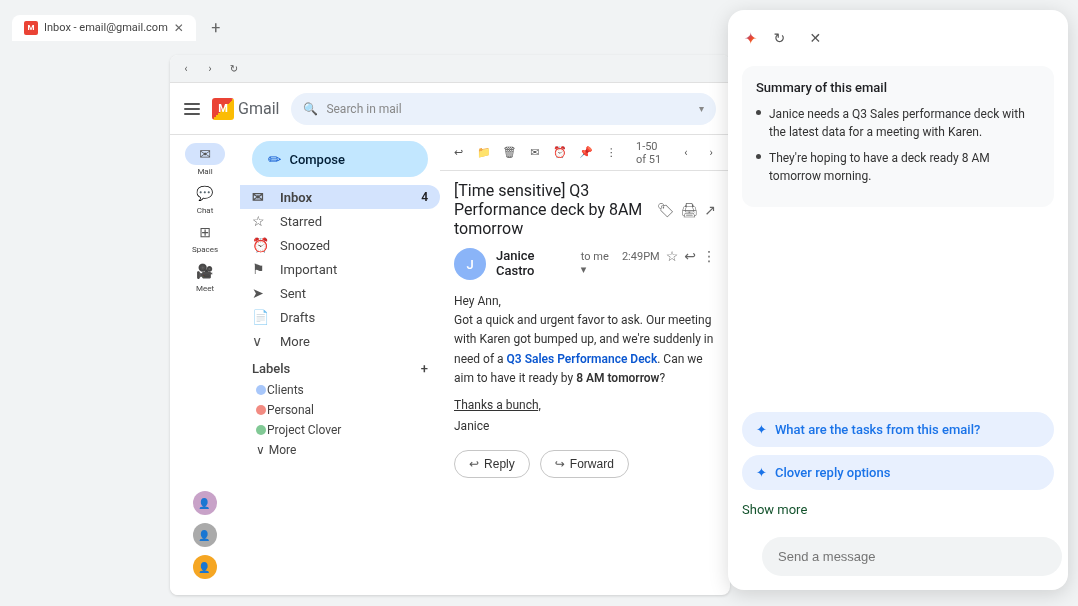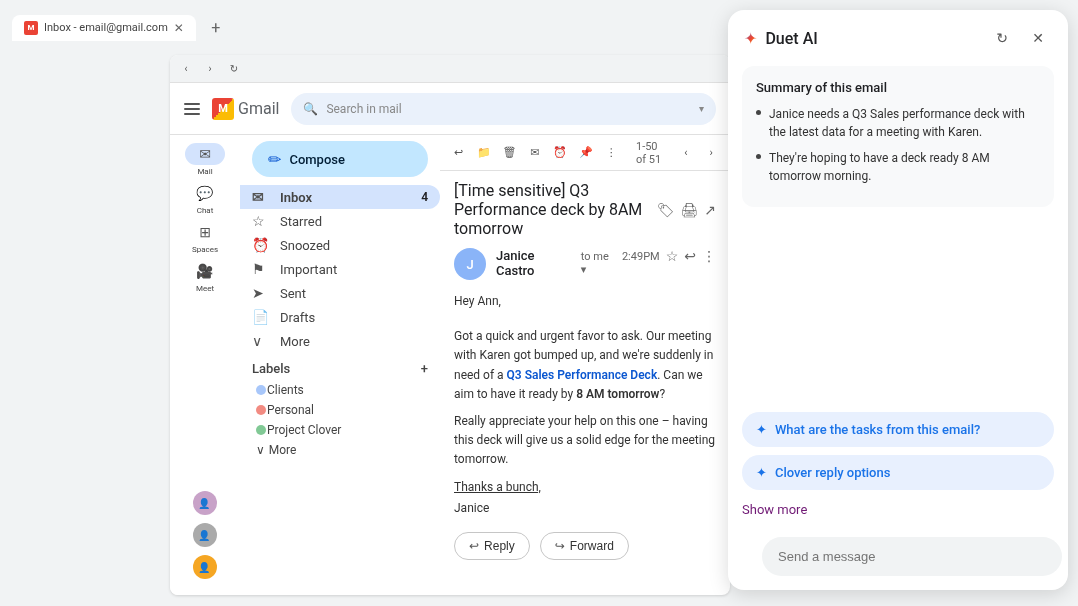--- a/index.html
+++ b/index.html
@@ -356,21 +356,21 @@
       background: #e8f0fe;
       border-radius: 20px;
       font-size: 13px; color: #1a73e8;
       cursor: pointer;
       font-weight: 500;
     }
     .chip-star { font-size: 13px; color: #1a73e8; }
 
     .show-more-btn {
       padding: 2px 14px 10px;
-      font-size: 13px; color: #701a75;
+      font-size: 13px; color: #14532d;
       cursor: pointer;
     }
 
     .duet-input-area {
       padding: 10px 6px 14px;
       margin-left: 28px;
     }
     .duet-input {
       width: 100%;
       background: #f1f3f4;
@@ -545,25 +545,24 @@
           </div>
           <div class="message-actions">
             <span class="message-time">2:49PM</span>
             <span class="msg-action-icon">☆</span>
             <span class="msg-action-icon">↩</span>
             <span class="msg-action-icon">⋮</span>
           </div>
         </div>
 
         <div class="email-body">
-          <p style="margin-bottom:16px;">Hey Ann,</p>
+          <p style="margin-bottom:0;">Hey Ann,</p>
           <p style="margin-bottom:8px;">
             Got a quick and urgent favor to ask. Our meeting with Karen got bumped up, and we're suddenly in need of a <span class="highlight">Q3 Sales Performance Deck</span>. Can we aim to have it ready by <span class="bold-time">8 AM tomorrow</span>?
           </p>
-          <p style="margin-bottom:8px;">Really appreciate your help on this one – having this deck will give us a solid edge for the meeting tomorrow.</p>
           <p style="margin-bottom:2px;text-decoration:underline;">Thanks a bunch,</p>
           <p>Janice</p>
         </div>
 
         <div class="reply-area">
           <button class="reply-btn">
             <span class="reply-btn-icon">↩</span>
             <span>Reply</span>
           </button>
           <button class="reply-btn">
@@ -572,21 +571,20 @@
           </button>
         </div>
       </div>
     </div>
   </div>
 </div>
 
 <div class="duet-panel">
   <div class="duet-header">
     <span class="duet-star">✦</span>
-    <span class="duet-title">Duet AI</span>
     <div class="duet-header-btn">
       <span>↻</span>
     </div>
     <div class="duet-header-btn">
       <span>✕</span>
     </div>
   </div>
 
   <div class="duet-summary-card">
     <div class="duet-summary-title">Summary of this email</div>

